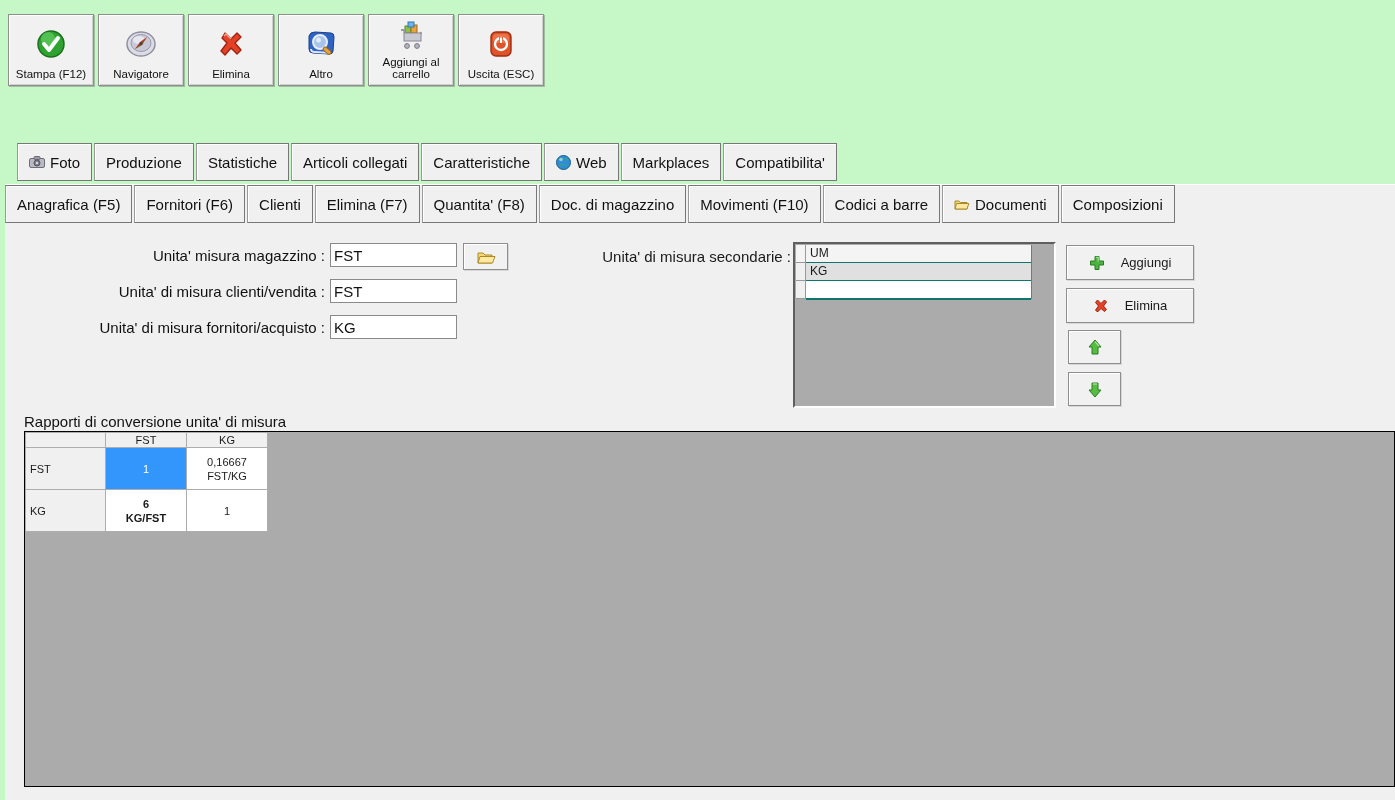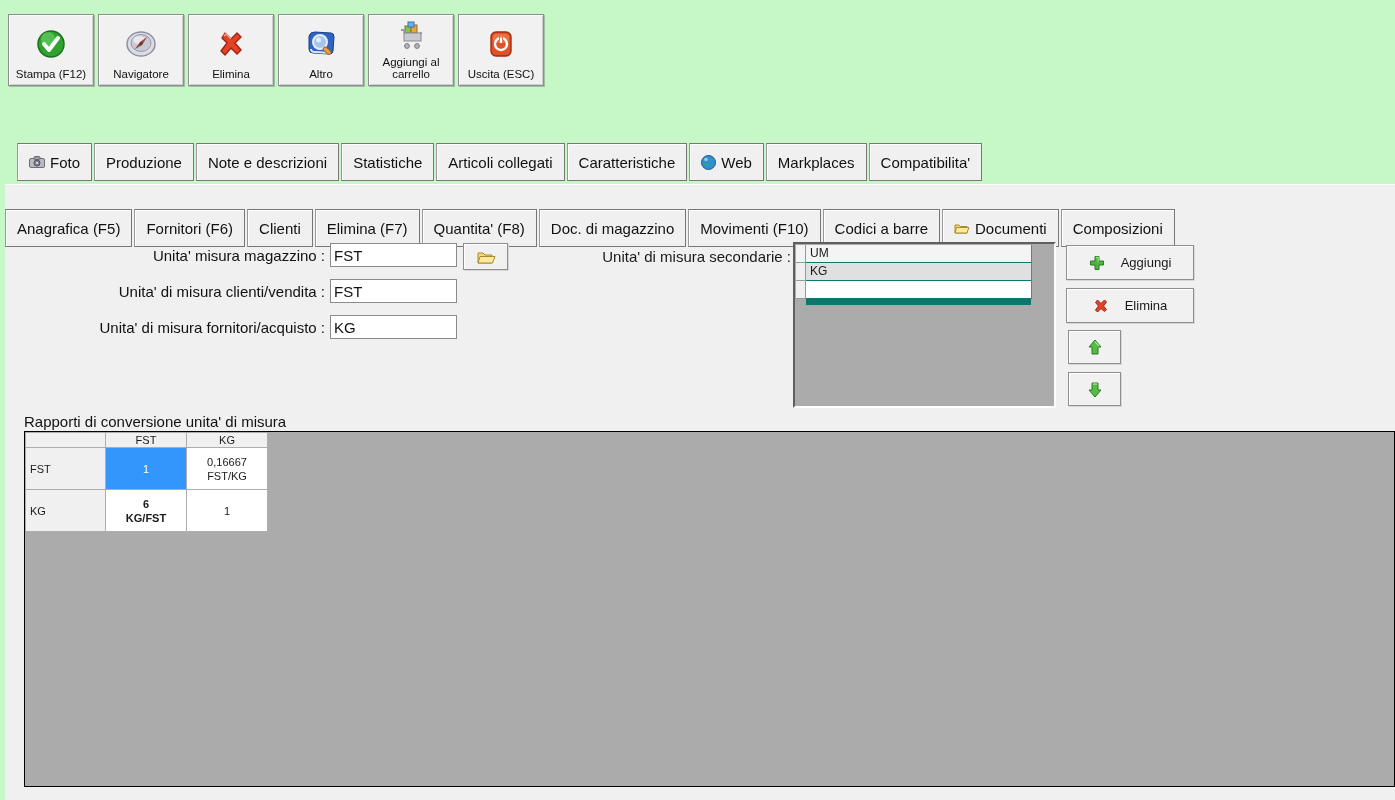--- a/index.html
+++ b/index.html
@@ -32,21 +32,21 @@
     padding:14px 11px; font-size:15px; color:#111; cursor:pointer; white-space:nowrap;
     box-shadow:inset 1px 1px 0 #fff;
   }
   .tabrow1 .tab { margin-right:2px; }
 
   .strip2 {
     position:absolute; left:5px; top:184px; width:1390px; height:616px;
     background:#f0f0f0; border-top:1px solid #ffffff;
   }
   .tabrow2 { position:absolute; left:0px; top:0px; display:flex; height:38px; }
-  .tabrow2 .tab { margin-right:2px;margin-top:24px; }
+  .tabrow2 .tab { margin-right:2px; }
   .tabrow2 .tab.active {
     background:#f4f4f4; height:41px; margin-top:-2px; z-index:3;
     border-bottom:1px solid #f4f4f4;
     outline:1px dotted #444; outline-offset:-4px;
   }
 
   
   .flabel { position:absolute; width:320px; text-align:right; font-size:15px; color:#111; }
   .finput {
     position:absolute; left:325px; width:127px; height:24px;
@@ -63,21 +63,21 @@
   
   .sec-label { position:absolute; left:445px; top:63px; width:341px; text-align:right; font-size:15px; }
   .sec-panel {
     position:absolute; left:788px; top:57px; width:263px; height:166px;
     background:#ababab;
     border:2px solid; border-color:#5f5f5f #fdfdfd #fdfdfd #5f5f5f;
   }
   .sec-list { position:absolute; left:1px; top:1px; width:236px; background:#ababab; border-right:1px solid #777; }
   .sec-row { display:flex; height:18px; font-size:12px; }
   .sec-sel { width:10px; border-right:1px solid #999; border-bottom:1px solid #999; background:#f0f0f0; }
-  .sec-cell { flex:1; border-bottom:7px solid #0f766e; padding:1px 0 16px 4px; }
+  .sec-cell { flex:1; border-bottom:2px solid #0f766e; padding:1px 0 16px 4px; }
   .sec-row.hdr  .sec-cell { background:#f4f4f4; }
   .sec-row.r0 .sec-cell { background:#e0e0e0; }
   .sec-row.r1 .sec-cell { background:#ffffff; }
   .sec-row.hdr .sec-sel { background:#f4f4f4; }
 
   .side-btn {
     position:absolute; background:#f1f1f1; border:1px solid #8e8e8e;
     box-shadow:inset 1px 1px 0 #fff, 1px 1px 0 #d7d7d7;
     display:flex; align-items:center; justify-content:center; gap:16px;
     font-size:13px; cursor:pointer;
@@ -196,23 +196,20 @@
           <rect x="0.5" y="2.5" width="15" height="9" rx="1.5" fill="#b9b9c2" stroke="#6d6d77"></rect>
           <rect x="5" y="0.5" width="6" height="3" rx="1" fill="#9a9aa5" stroke="#6d6d77"></rect>
           <circle cx="8" cy="7" r="3" fill="#7b7b88" stroke="#55555f"></circle>
           <circle cx="8" cy="7" r="1.3" fill="#cfcfdd"></circle>
         </svg>
     </span>
     <span>Foto</span>
   </div>
   <div class="tab">
       <span>Produzione</span>
-    </div>
-  <div class="tab">
-      <span>Note e descrizioni</span>
     </div>
   <div class="tab">
       <span>Statistiche</span>
     </div>
   <div class="tab">
       <span>Articoli collegati</span>
     </div>
   <div class="tab">
       <span>Caratteristiche</span>
     </div>

